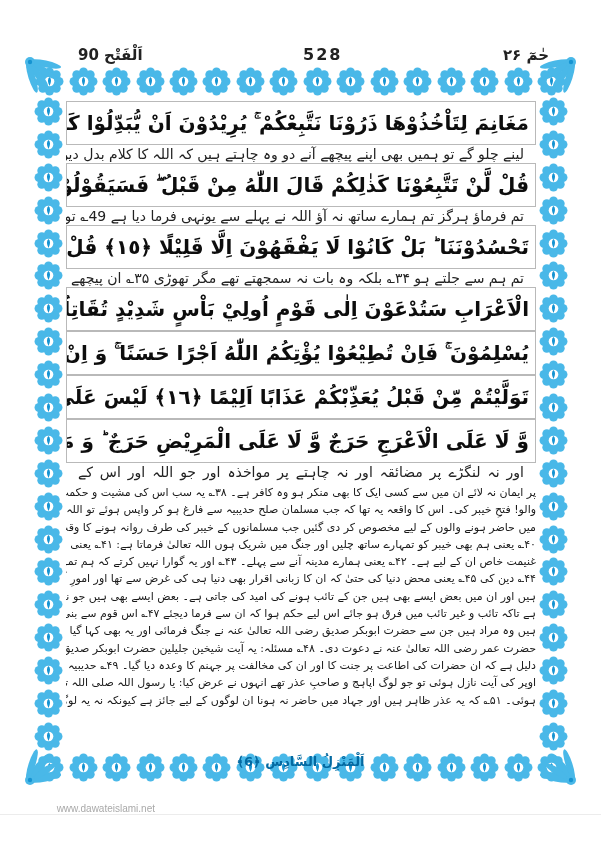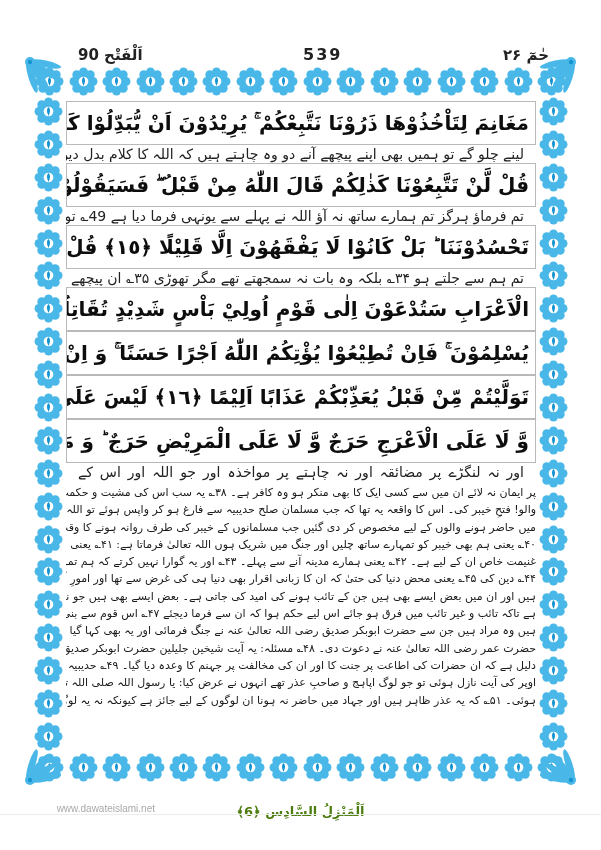--- a/index.html
+++ b/index.html
@@ -53,39 +53,39 @@
     margin-top:3px;
     font-size:11px;color:#1a1a1a;
   }
   .commentary .cline{
     height:17.3px;line-height:17.3px;
     text-align:justify;text-align-last:justify;
     overflow:hidden;white-space:nowrap;
   }
   
   .footer-manzil{
-    position:absolute;left:0;right:0;top:804px;
-    text-align:center;font-size:13px;font-weight:bold;color:#4d7c0f;direction:rtl;
+    position:absolute;left:0;right:0;top:754px;
+    text-align:center;font-size:13px;font-weight:bold;color:#0369a1;direction:rtl;
   }
   .footer-site{
     position:absolute;right:446px;left:auto;top:790px;
     direction:ltr;text-align:left;
     font-family:"Liberation Sans",sans-serif;
     font-size:10px;color:#a9a9a9;margin-top:13px;
   }
   .bottom-edge{position:absolute;left:0;right:0;top:814px;border-top:1px solid #ececec;}
 </style>
 </head>
 <body>
 
 <div class="page">
 
   <div class="header">
     <span>حٰمٓ ۲۶</span>
-    <span class="pageno">539</span>
+    <span class="pageno">528</span>
     <span>اَلْفَتْح 90</span>
   </div>
 
   <div class="strip strip-top">
   <svg class="motif" viewBox="0 0 36 36" width="31" height="31" xmlns="http://www.w3.org/2000/svg">
     <g fill="#49b8e8">
       <circle cx="18" cy="7" r="5.2"></circle>
           <circle cx="25.8" cy="10.2" r="5.2"></circle>
       <circle cx="29" cy="18" r="5.2"></circle>
           <circle cx="25.8" cy="25.8" r="5.2"></circle>

